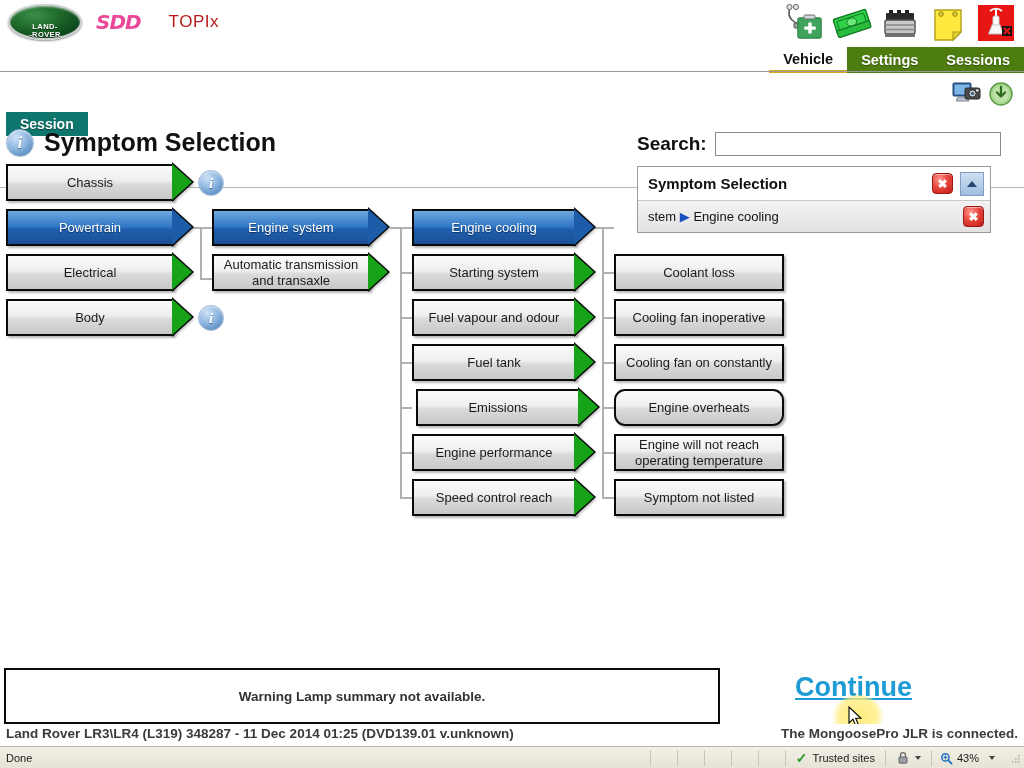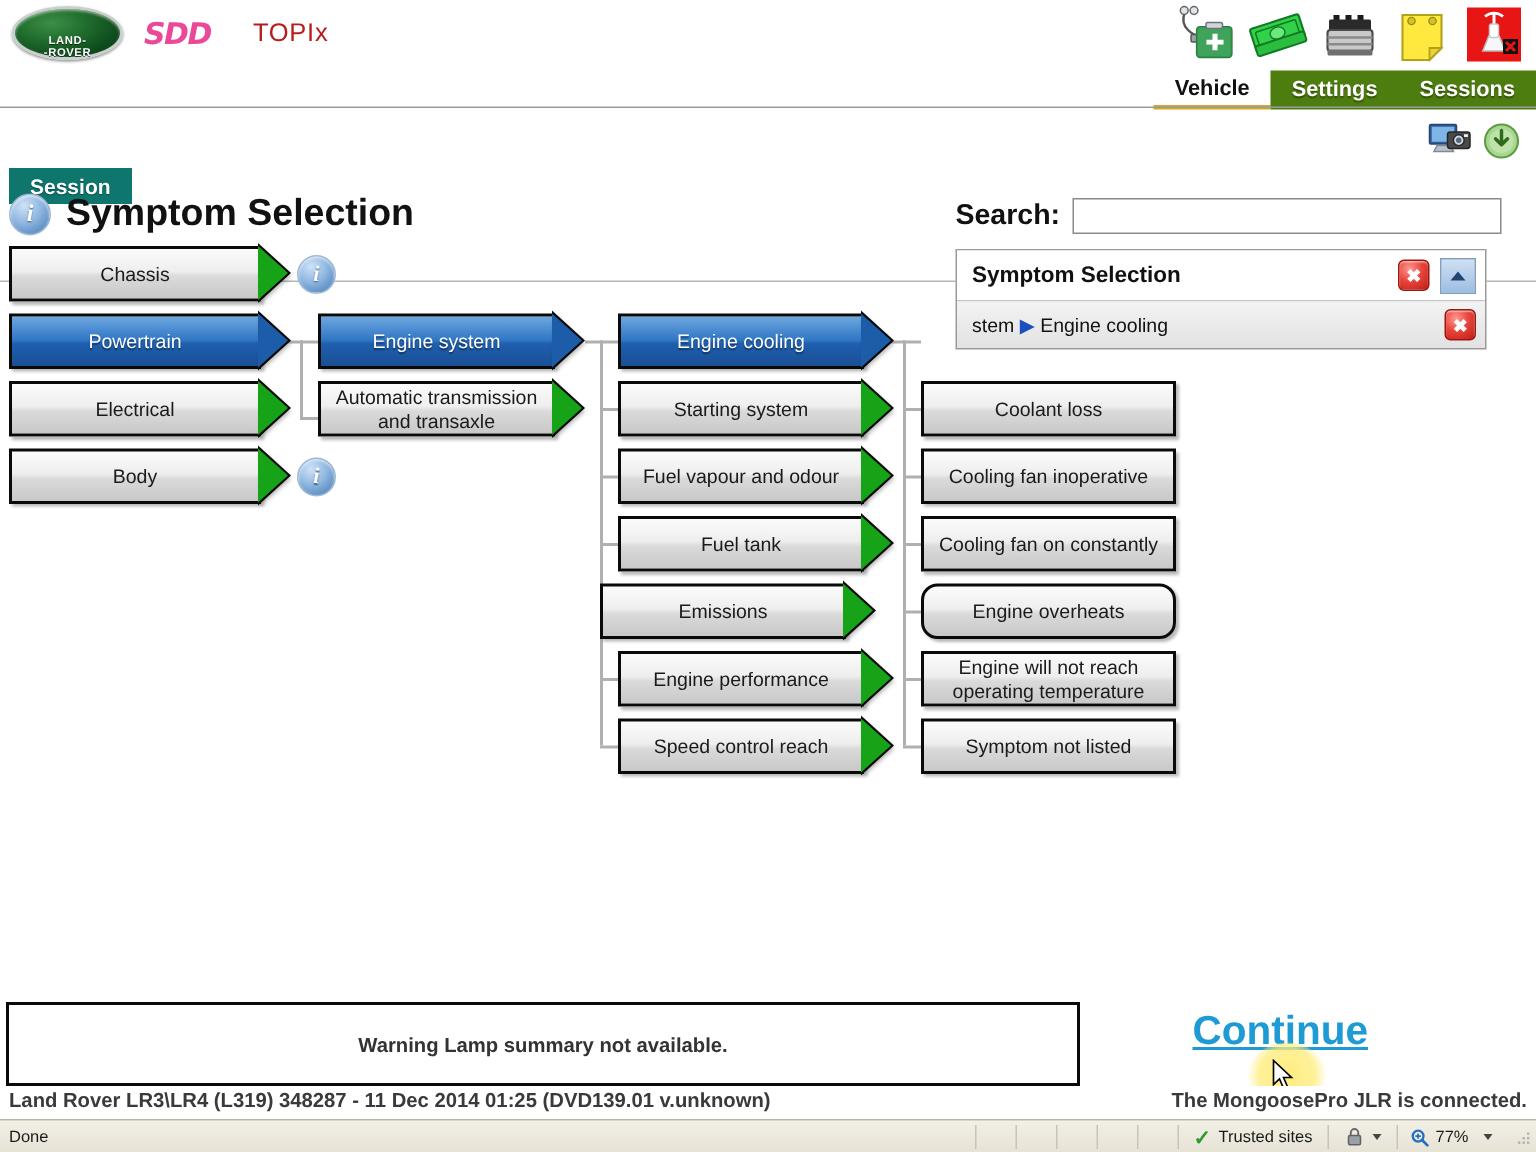--- a/index.html
+++ b/index.html
@@ -370,21 +370,21 @@
   <div class="node" style="left:412px;top:139px;width:164px;">
     <i class="arrowtip-out"></i>
     <i class="arrowtip"></i>
     <span class="node-label">Fuel vapour and odour</span>
   </div>
   <div class="node" style="left:412px;top:184px;width:164px;">
     <i class="arrowtip-out"></i>
     <i class="arrowtip"></i>
     <span class="node-label">Fuel tank</span>
   </div>
-  <div class="node" style="left:400px;top:229px;width:164px;">
+  <div class="node" style="left:416px;top:229px;width:164px;">
     <i class="arrowtip-out"></i>
     <i class="arrowtip"></i>
     <span class="node-label">Emissions</span>
   </div>
   <div class="node" style="left:412px;top:274px;width:164px;">
     <i class="arrowtip-out"></i>
     <i class="arrowtip"></i>
     <span class="node-label">Engine performance</span>
   </div>
   <div class="node" style="left:412px;top:319px;width:164px;">
@@ -447,21 +447,21 @@
       <rect x="3" y="6" width="8" height="6.2" rx="1" fill="#9aa0a6" stroke="#5f6368"></rect>
     </svg>
     <i class="sb-caret"></i>
   </div>
   <div class="sb-zoom">
     <svg width="13" height="13" viewBox="0 0 13 13">
       <circle cx="5.4" cy="5.4" r="3.6" fill="none" stroke="#1f6fc4" stroke-width="1.5"></circle>
       <path d="M8.2 8.2 L11.6 11.6" stroke="#1f6fc4" stroke-width="1.8" stroke-linecap="round"></path>
       <path d="M3.6 5.4 h3.6 M5.4 3.6 v3.6" stroke="#1f6fc4" stroke-width="1.1"></path>
     </svg>
-    <span>77%</span>
+    <span>43%</span>
     <i class="sb-caret" style="margin-left:6px;"></i>
   </div>
   <svg class="sb-grip" viewBox="0 0 12 12">
     <g fill="#8a8a8a">
       <rect x="9" y="3" width="1.6" height="1.6"></rect>
       <rect x="6" y="6" width="1.6" height="1.6"></rect>
         <rect x="9" y="6" width="1.6" height="1.6"></rect>
       <rect x="3" y="9" width="1.6" height="1.6"></rect>
         <rect x="6" y="9" width="1.6" height="1.6"></rect>
         <rect x="9" y="9" width="1.6" height="1.6"></rect>

